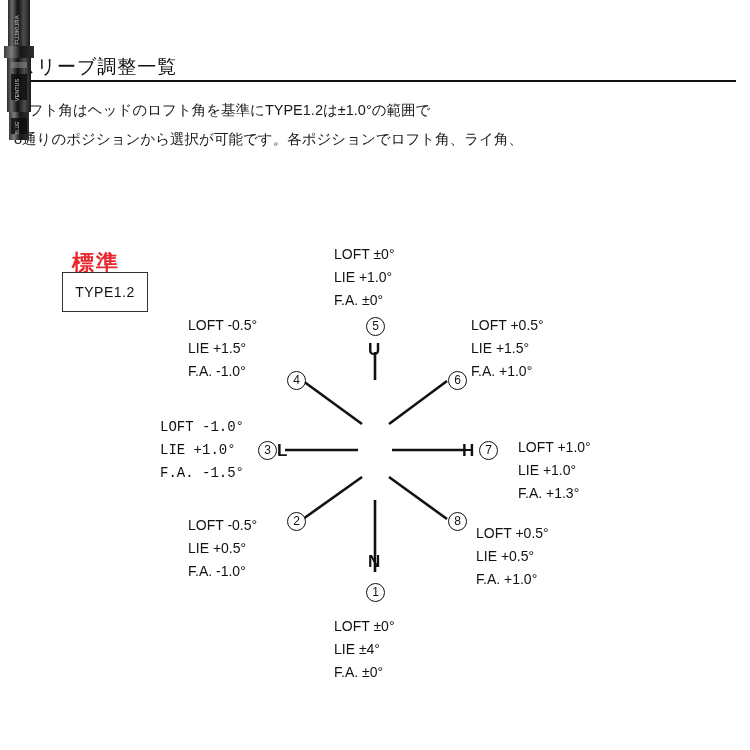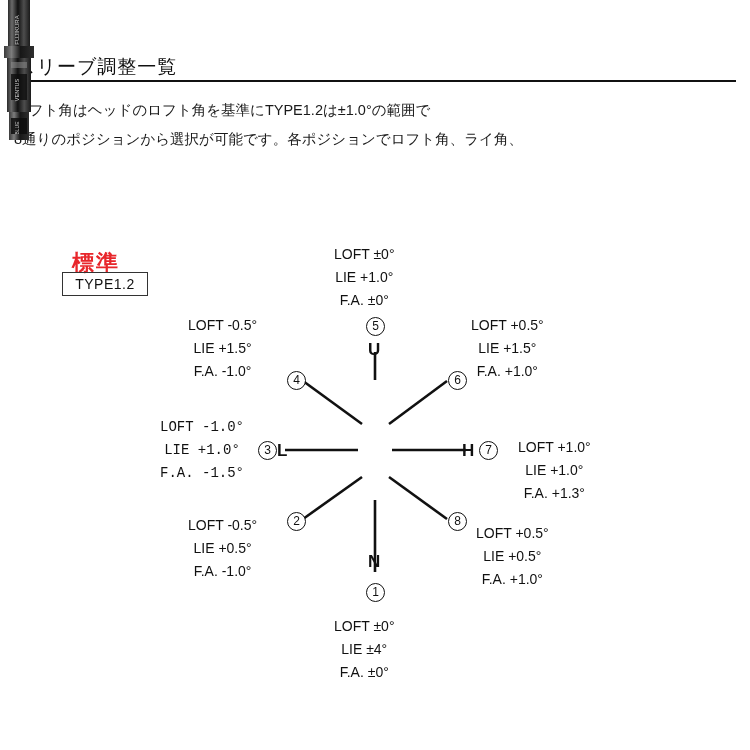--- a/index.html
+++ b/index.html
@@ -59,21 +59,21 @@
     font-size: 22px;
     font-weight: bold;
     color: #e8262b;
     letter-spacing: 2px;
   }
   .std-box {
     position: absolute;
     left: 62px;
     top: 272px;
     width: 86px;
-    height: 24px;
+    height: 40px;
     border: 1px solid #333;
     box-sizing: border-box;
     display: flex;
     align-items: center;
     justify-content: center;
     font-size: 14px;
     color: #111;
     letter-spacing: 0.5px;
   }
 
@@ -100,21 +100,20 @@
     height: 140px;
   }
 
   
   .lbl {
     position: absolute;
     font-size: 14px;
     line-height: 23px;
     color: #111;
     white-space: nowrap;
-    text-align: center;
   }
 
   
   .circ {
     position: absolute;
     width: 19px;
     height: 19px;
     border: 1px solid #111;
     border-radius: 50%;
     box-sizing: border-box;

